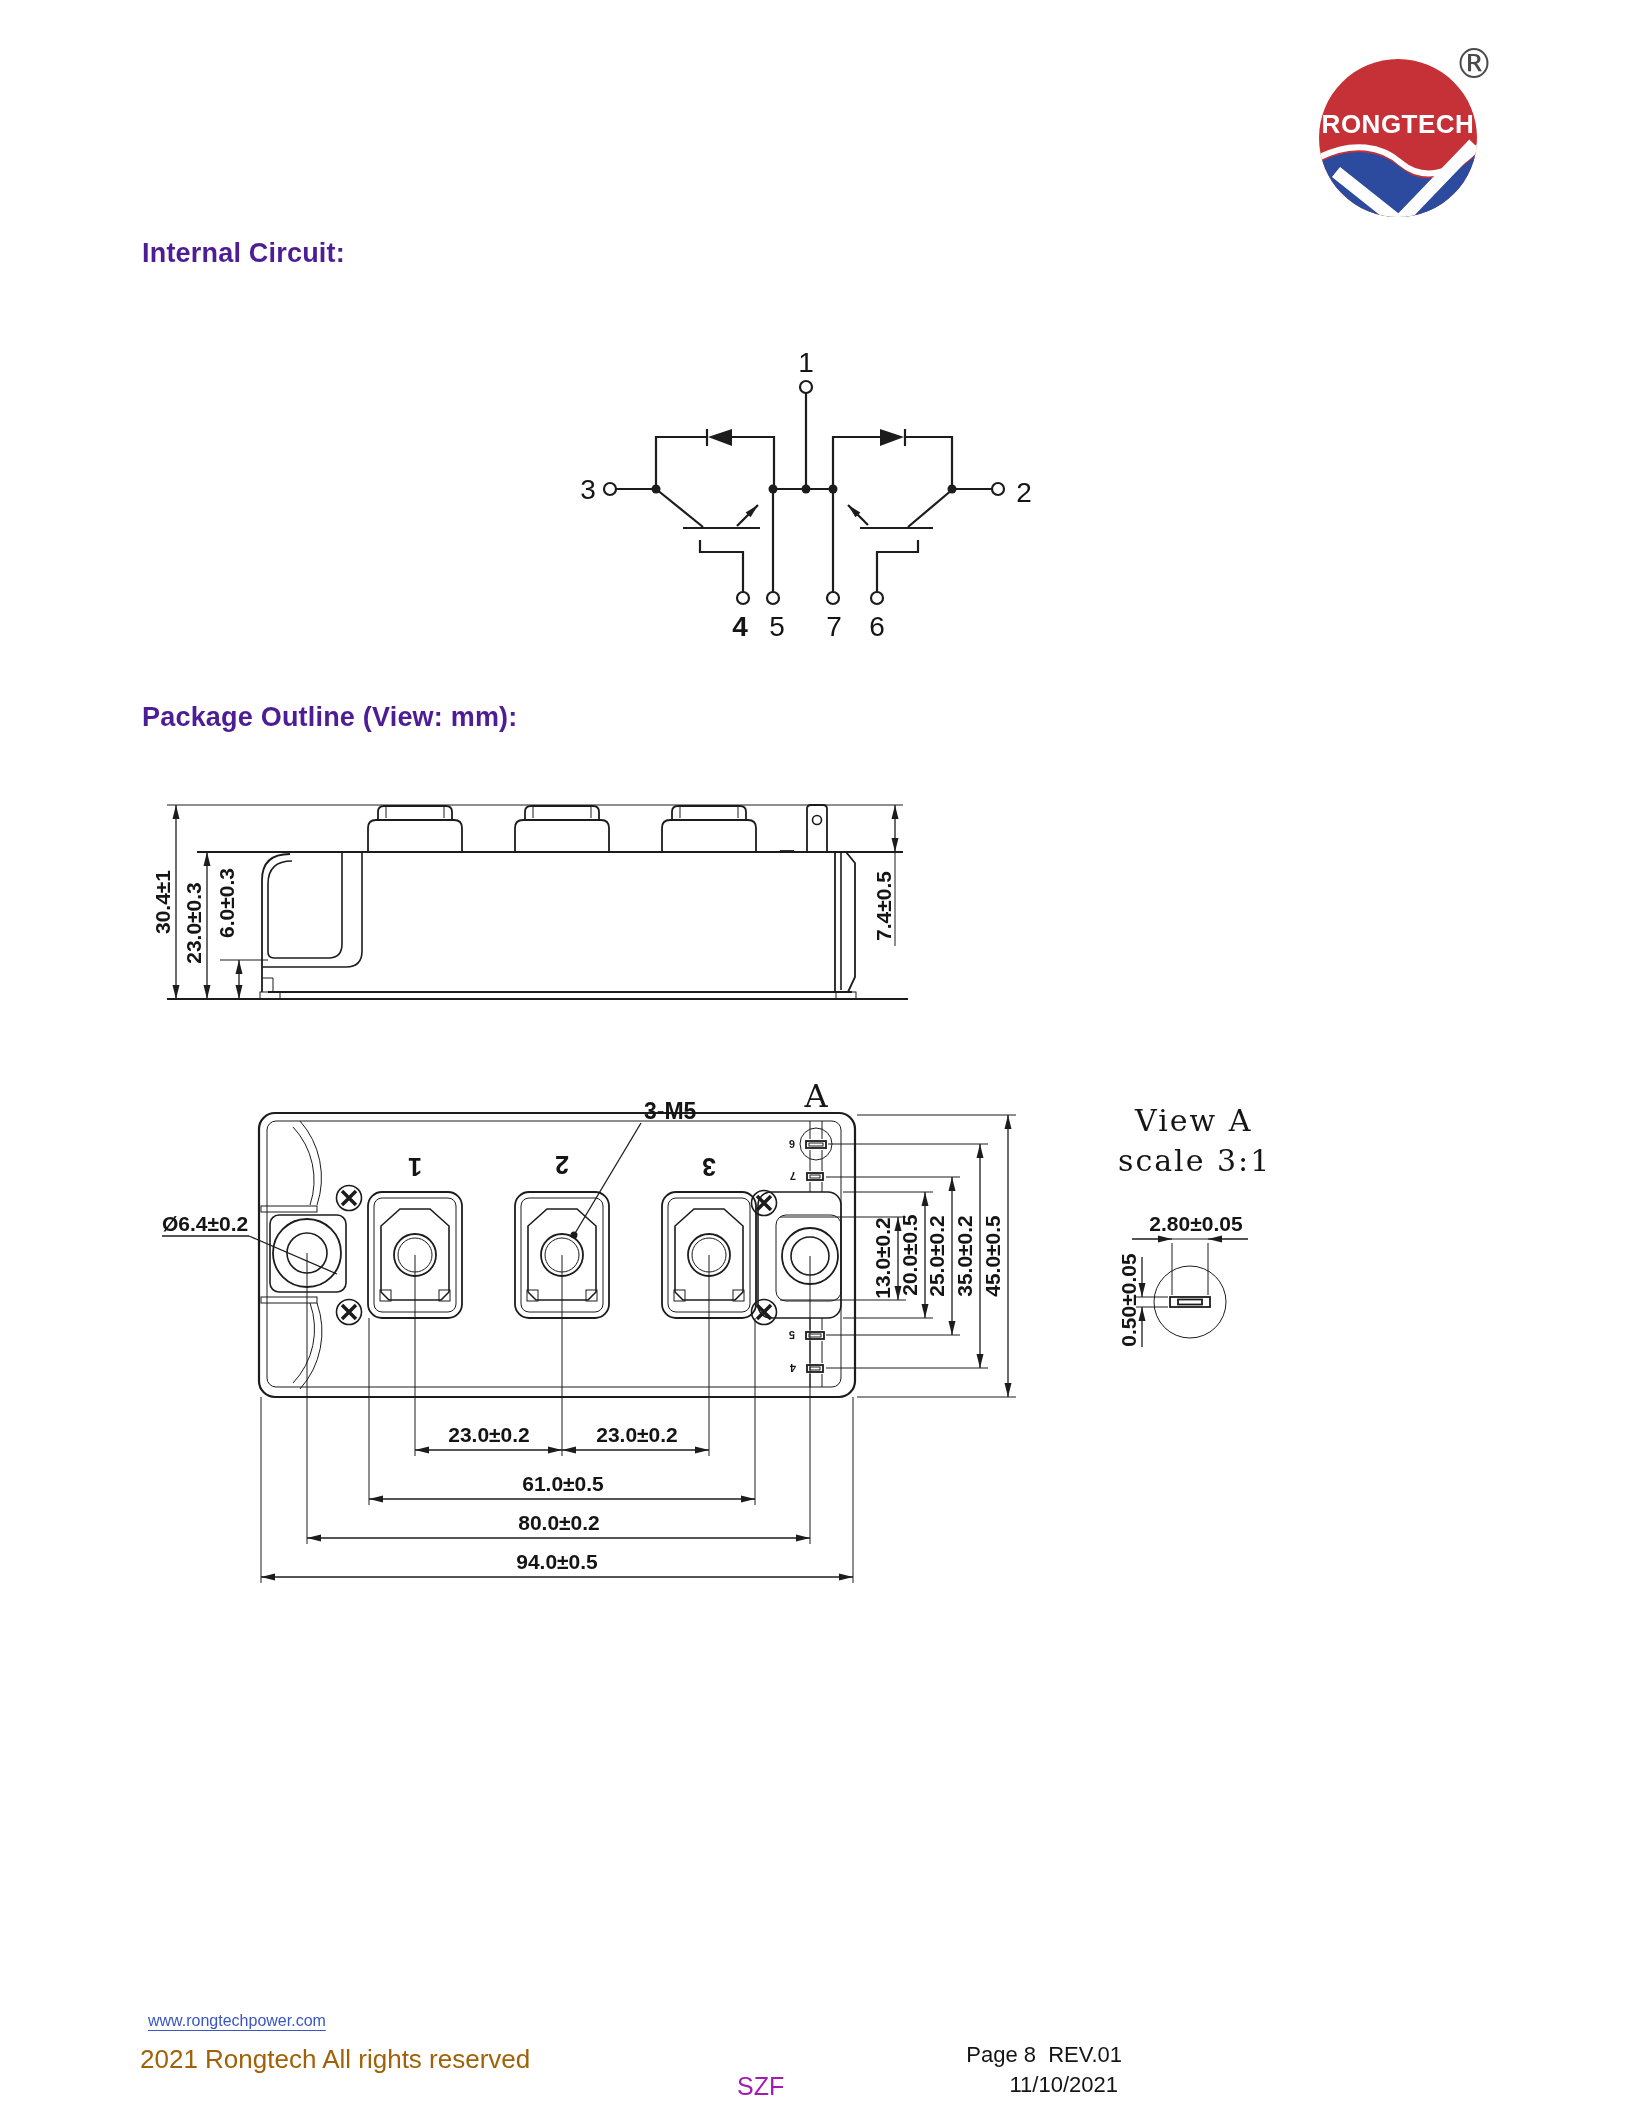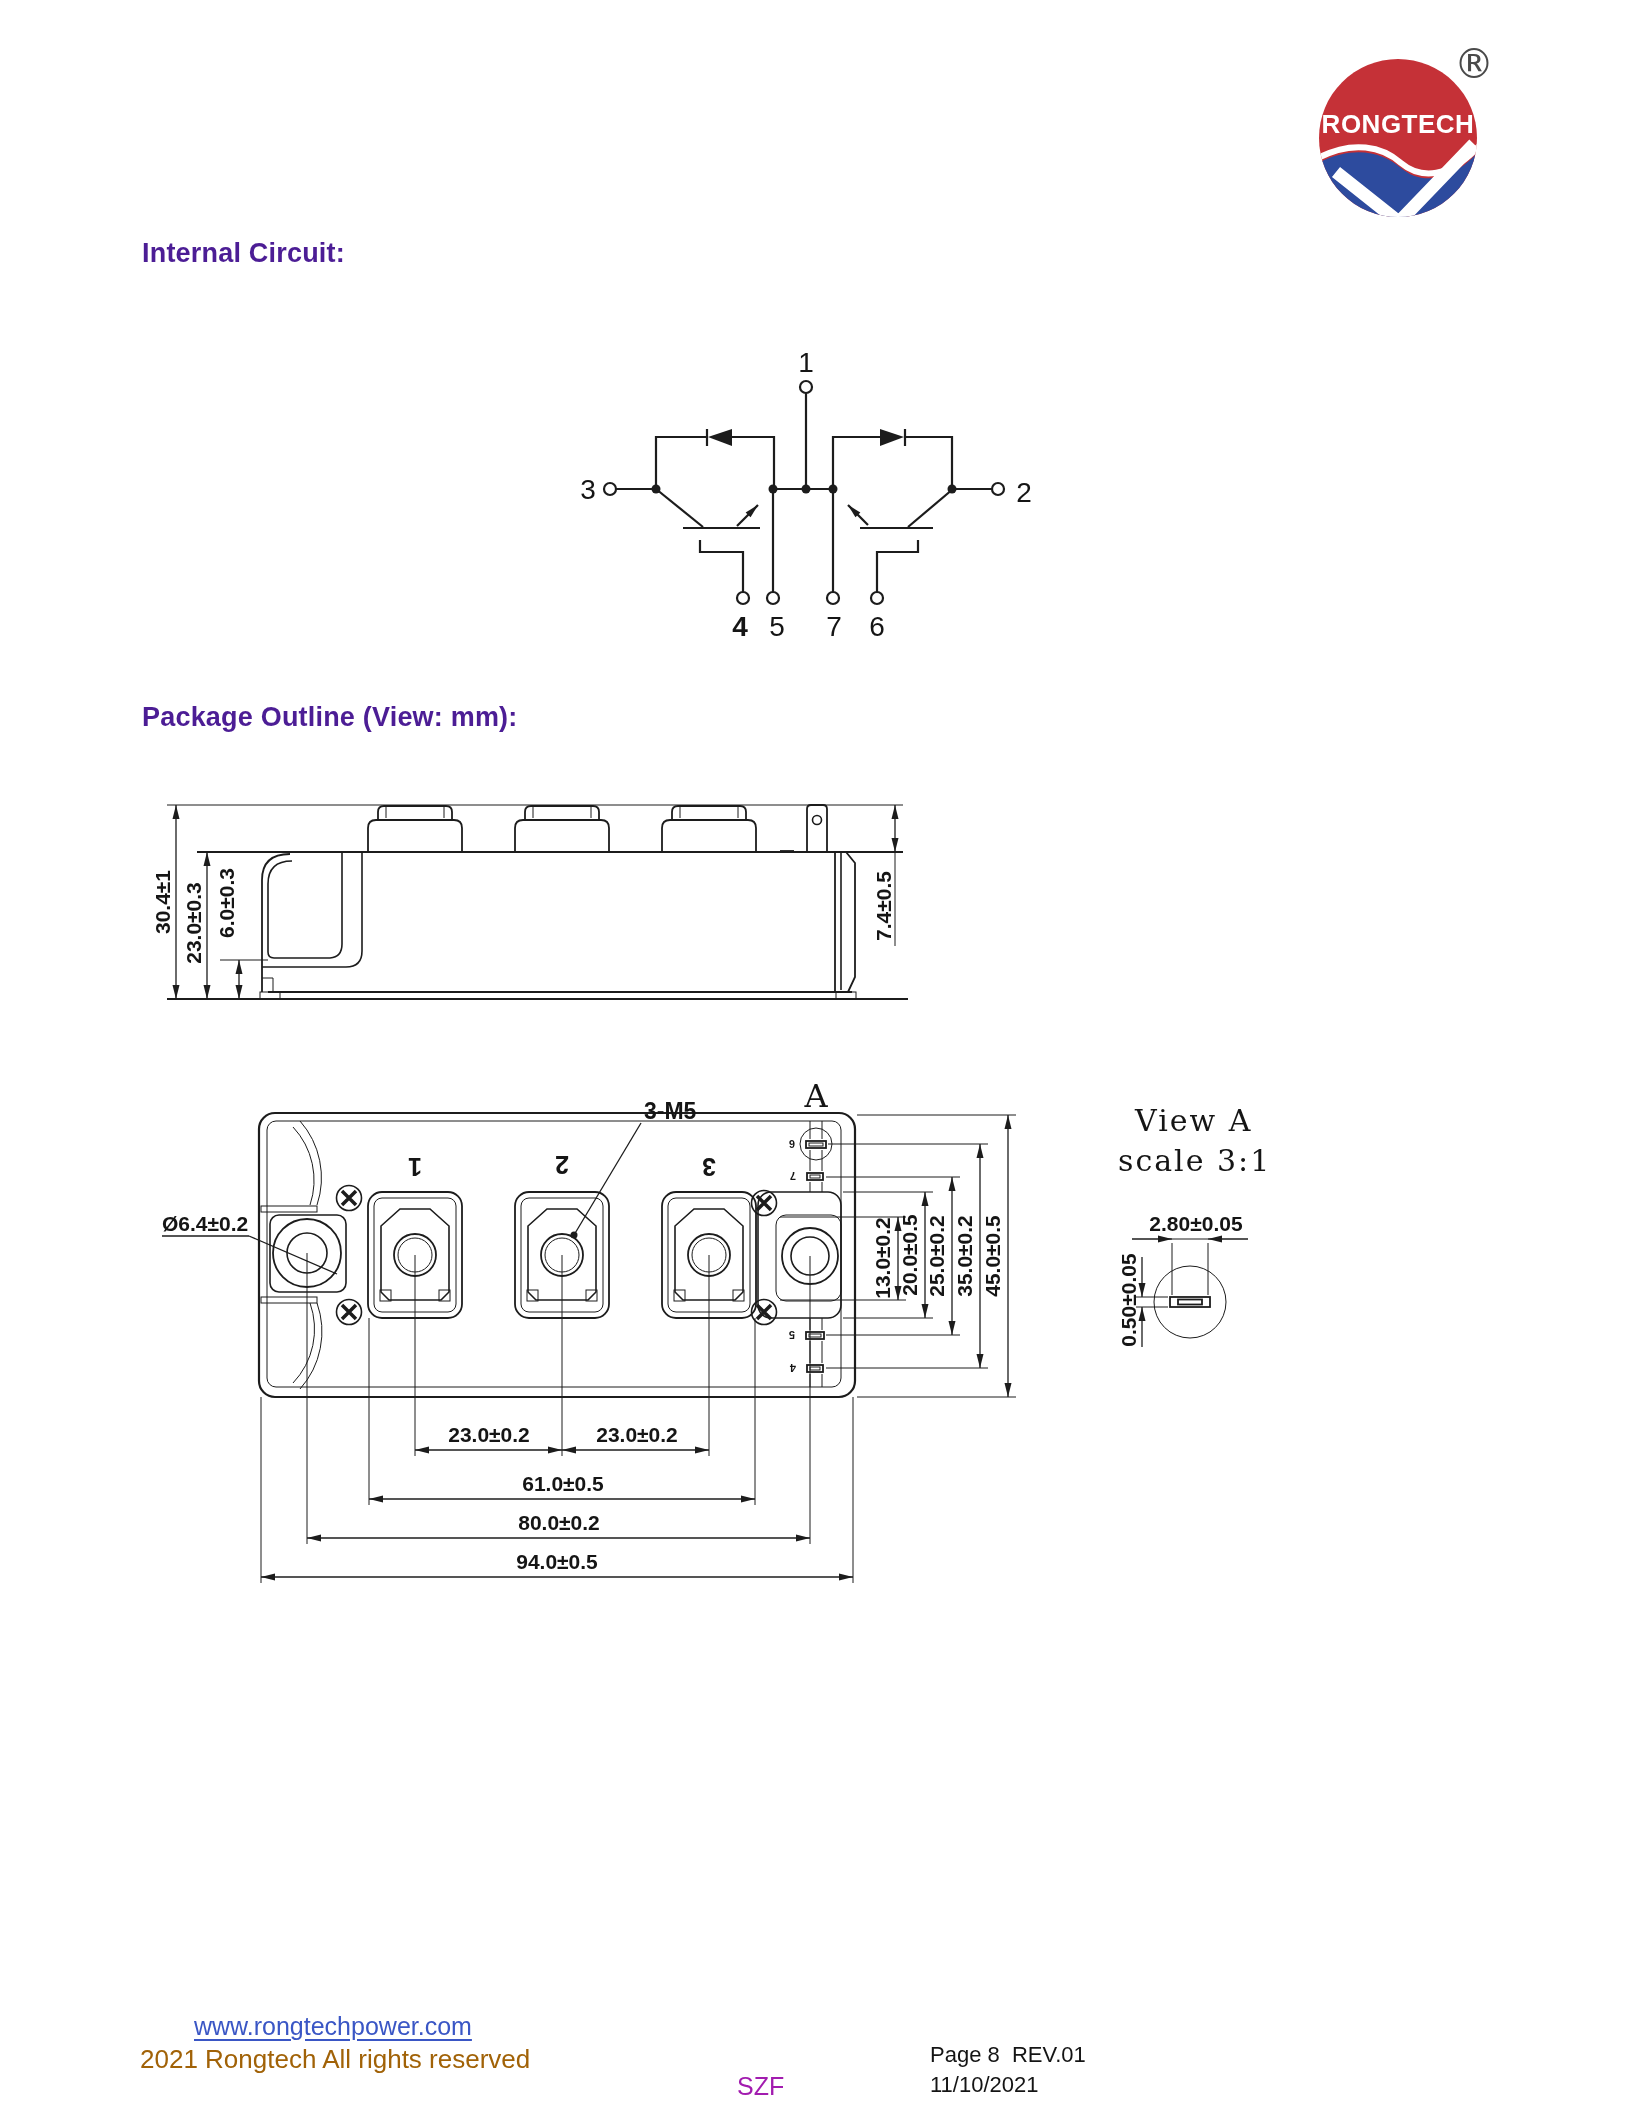--- a/index.html
+++ b/index.html
@@ -1,23 +1,23 @@
 <!DOCTYPE html>
 <html><head>
 <meta charset="utf-8">
 <style>
   html,body{margin:0;padding:0;background:#ffffff;}
   #page{position:relative;width:1632px;height:2112px;background:#ffffff;overflow:hidden;
         font-family:"Liberation Sans",sans-serif;color:#141414;}
   .abs{position:absolute;}
   .heading{font-weight:700;font-size:27px;color:#4c1d95;letter-spacing:0.2px;}
-  .footer-link{font-size:25px;color:#3a56c5;text-decoration:underline;text-underline-offset:4px;margin-left:46px;}
+  .footer-link{font-size:16px;color:#3a56c5;text-decoration:underline;text-underline-offset:4px;}
   .footer-copy{font-size:26px;color:#a16207;}
   .footer-code{font-size:25px;color:#a21caf;}
-  .footer-right{font-size:22px;color:#141414;white-space:pre;}
+  .footer-right{font-size:22px;color:#141414;text-align:right;white-space:pre;}
   
   .ln path,.ln line,.ln rect,.ln circle,.ln polyline{stroke:#1c1c1c;fill:none;stroke-width:1.6px;}
   .ln .thick{stroke-width:2.2px;}
   .ln .med{stroke-width:1.8px;}
   .ln .thin{stroke-width:1px;}
   .ln .dim{stroke-width:1.3px;}
   .ln .fill{fill:#1c1c1c;stroke:none;}
   text{stroke:none;}
   .dimtxt{font:700 21px "Liberation Sans",sans-serif;fill:#151515;}
   .numtxt{font:400 28px "Liberation Sans",sans-serif;fill:#151515;}

